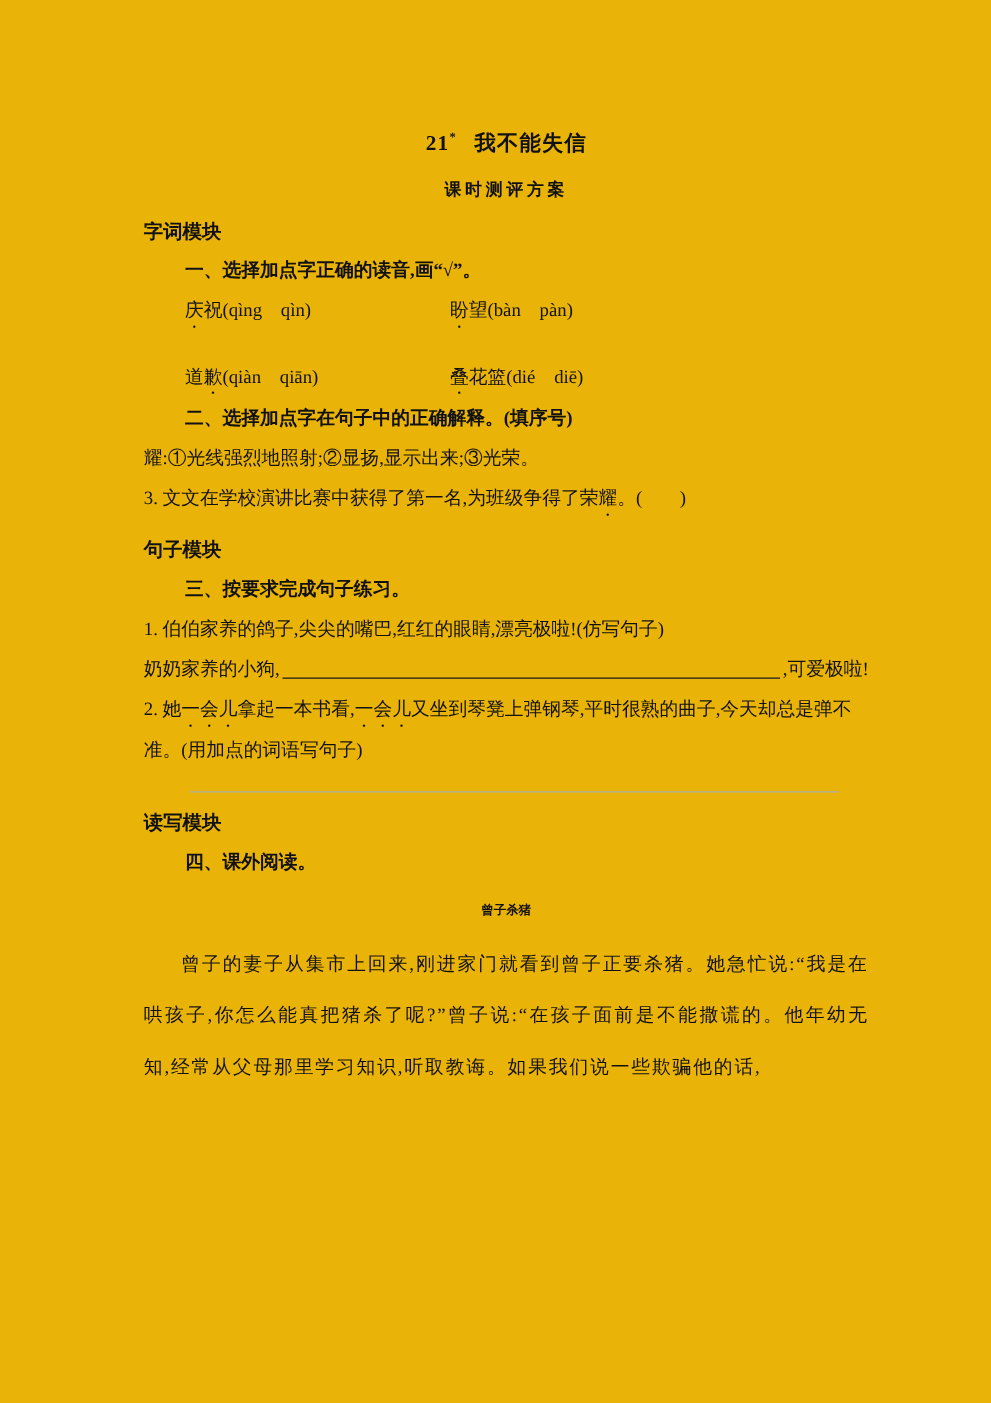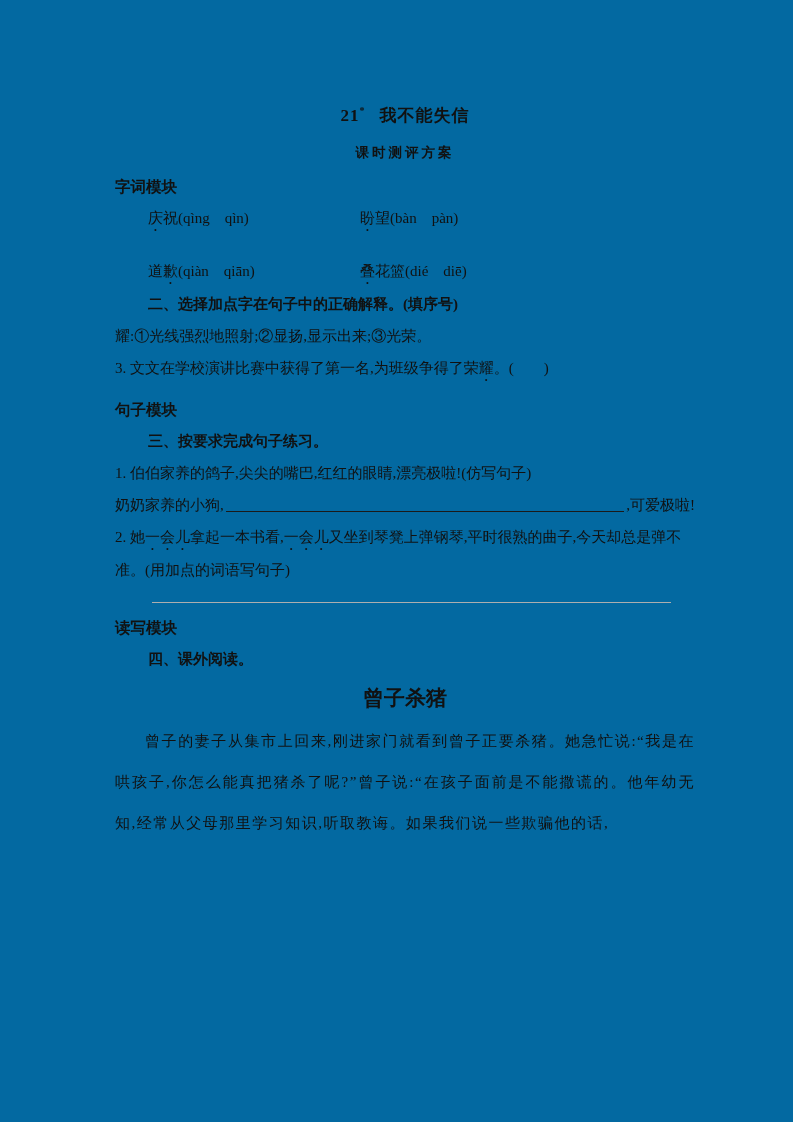--- a/index.html
+++ b/index.html
@@ -6,21 +6,21 @@
     margin: 0;
     padding: 0;
     background: #ffffff;
   }
   .page {
     position: relative;
     width: 793px;
     height: 1122px;
     box-sizing: border-box;
     padding: 98px 98px 0 115px;
-    background: #0369a1;
+    background: #eab308;
     color: #111111;
     font-family: "Liberation Serif", "DejaVu Serif", serif;
     font-size: 15px;
     overflow: hidden;
   }
   .title {
     text-align: center;
     font-weight: 700;
     font-size: 17px;
     line-height: 26px;
@@ -78,21 +78,21 @@
     margin: 0 2px 9px 2px;
   }
   .rule-line {
     border-bottom: 1px solid #aeaeae;
     margin: 16px 24px 0 37px;
     height: 0;
   }
   .passage-title {
     text-align: center;
     font-weight: 700;
-    font-size: 21px;
+    font-size: 10px;
     line-height: 34px;
     margin-top: 6px;
   }
   .passage {
     margin: 6px 0 0 0;
     text-indent: 2em;
     text-align: justify;
     line-height: 41px;
     letter-spacing: 1.5px;
   }
@@ -103,20 +103,21 @@
 <div class="page">
 
   <div class="title">
     <span class="lesson-num">21</span><sup>*</sup><span class="title-text">我不能失信</span>
   </div>
 
   <div class="subtitle">课时测评方案</div>
 
   <div class="module-head">字词模块</div>
 
+  <div class="q-head">一、选择加点字正确的读音,画“√”。</div>
 
   <div class="pinyin-grid">
     <div class="pinyin-item"><span></span><span class="em">庆</span><span>祝(qìng　qìn)</span></div>
     <div class="pinyin-item"><span></span><span class="em">盼</span><span>望(bàn　pàn)</span></div>
     <div class="pinyin-item"><span>道</span><span class="em">歉</span><span>(qiàn　qiān)</span></div>
     <div class="pinyin-item"><span></span><span class="em">叠</span><span>花篮(dié　diē)</span></div>
   </div>
 
   <div class="q-head">二、选择加点字在句子中的正确解释。(填序号)</div>
 

